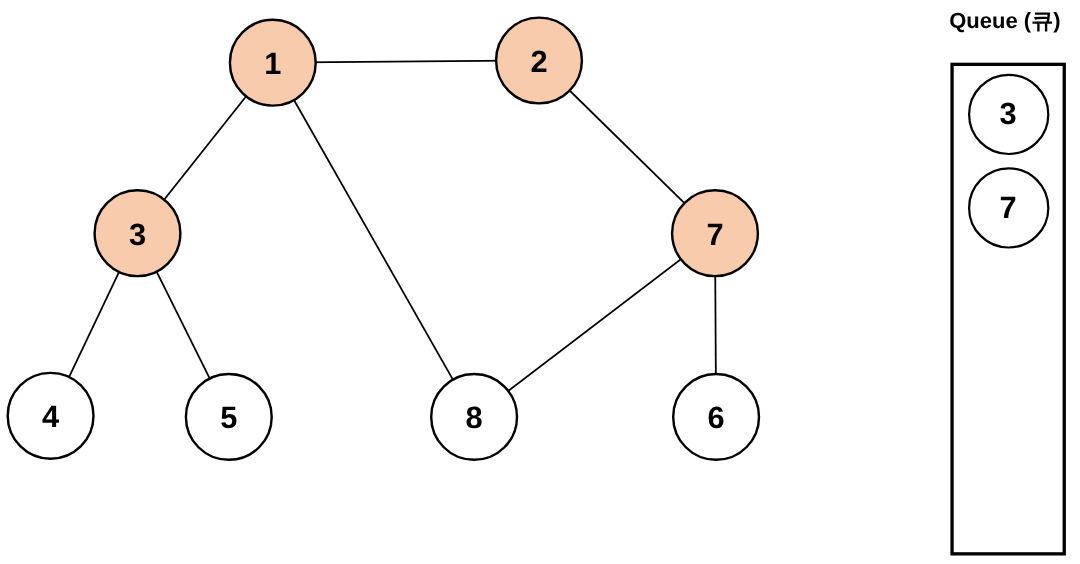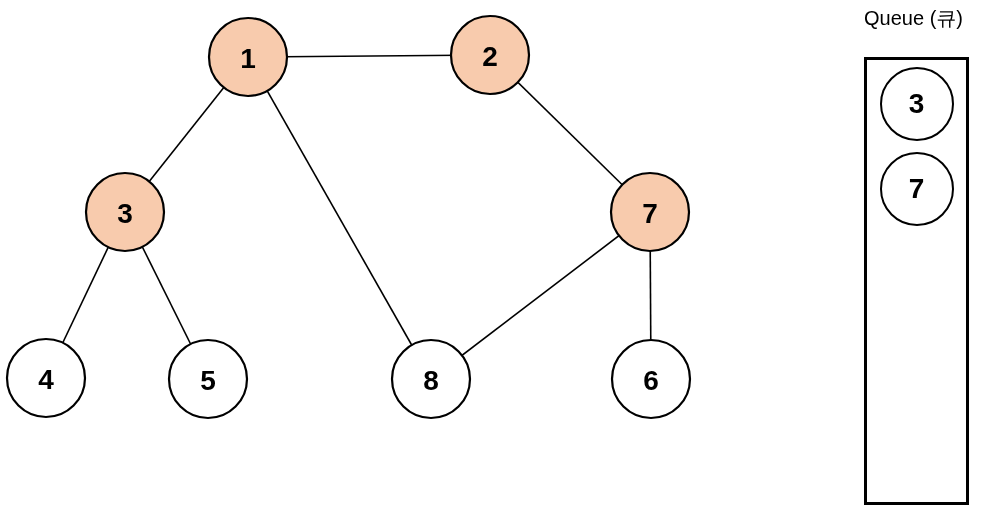--- a/index.html
+++ b/index.html
@@ -36,21 +36,21 @@
     text-anchor: middle;
     dominant-baseline: central;
   }
   .queue-title {
     position: absolute;
     left: 845px;
     top: 5px;
     width: 137px;
     text-align: center;
     font-size: 20px;
-    font-weight: normal;
+    font-weight: bold;
     color: #000000;
     white-space: nowrap;
   }
   .queue-box {
     position: absolute;
     left: 864px;
     top: 57px;
     width: 99px;
     height: 442px;
     border: 3px solid #000000;

